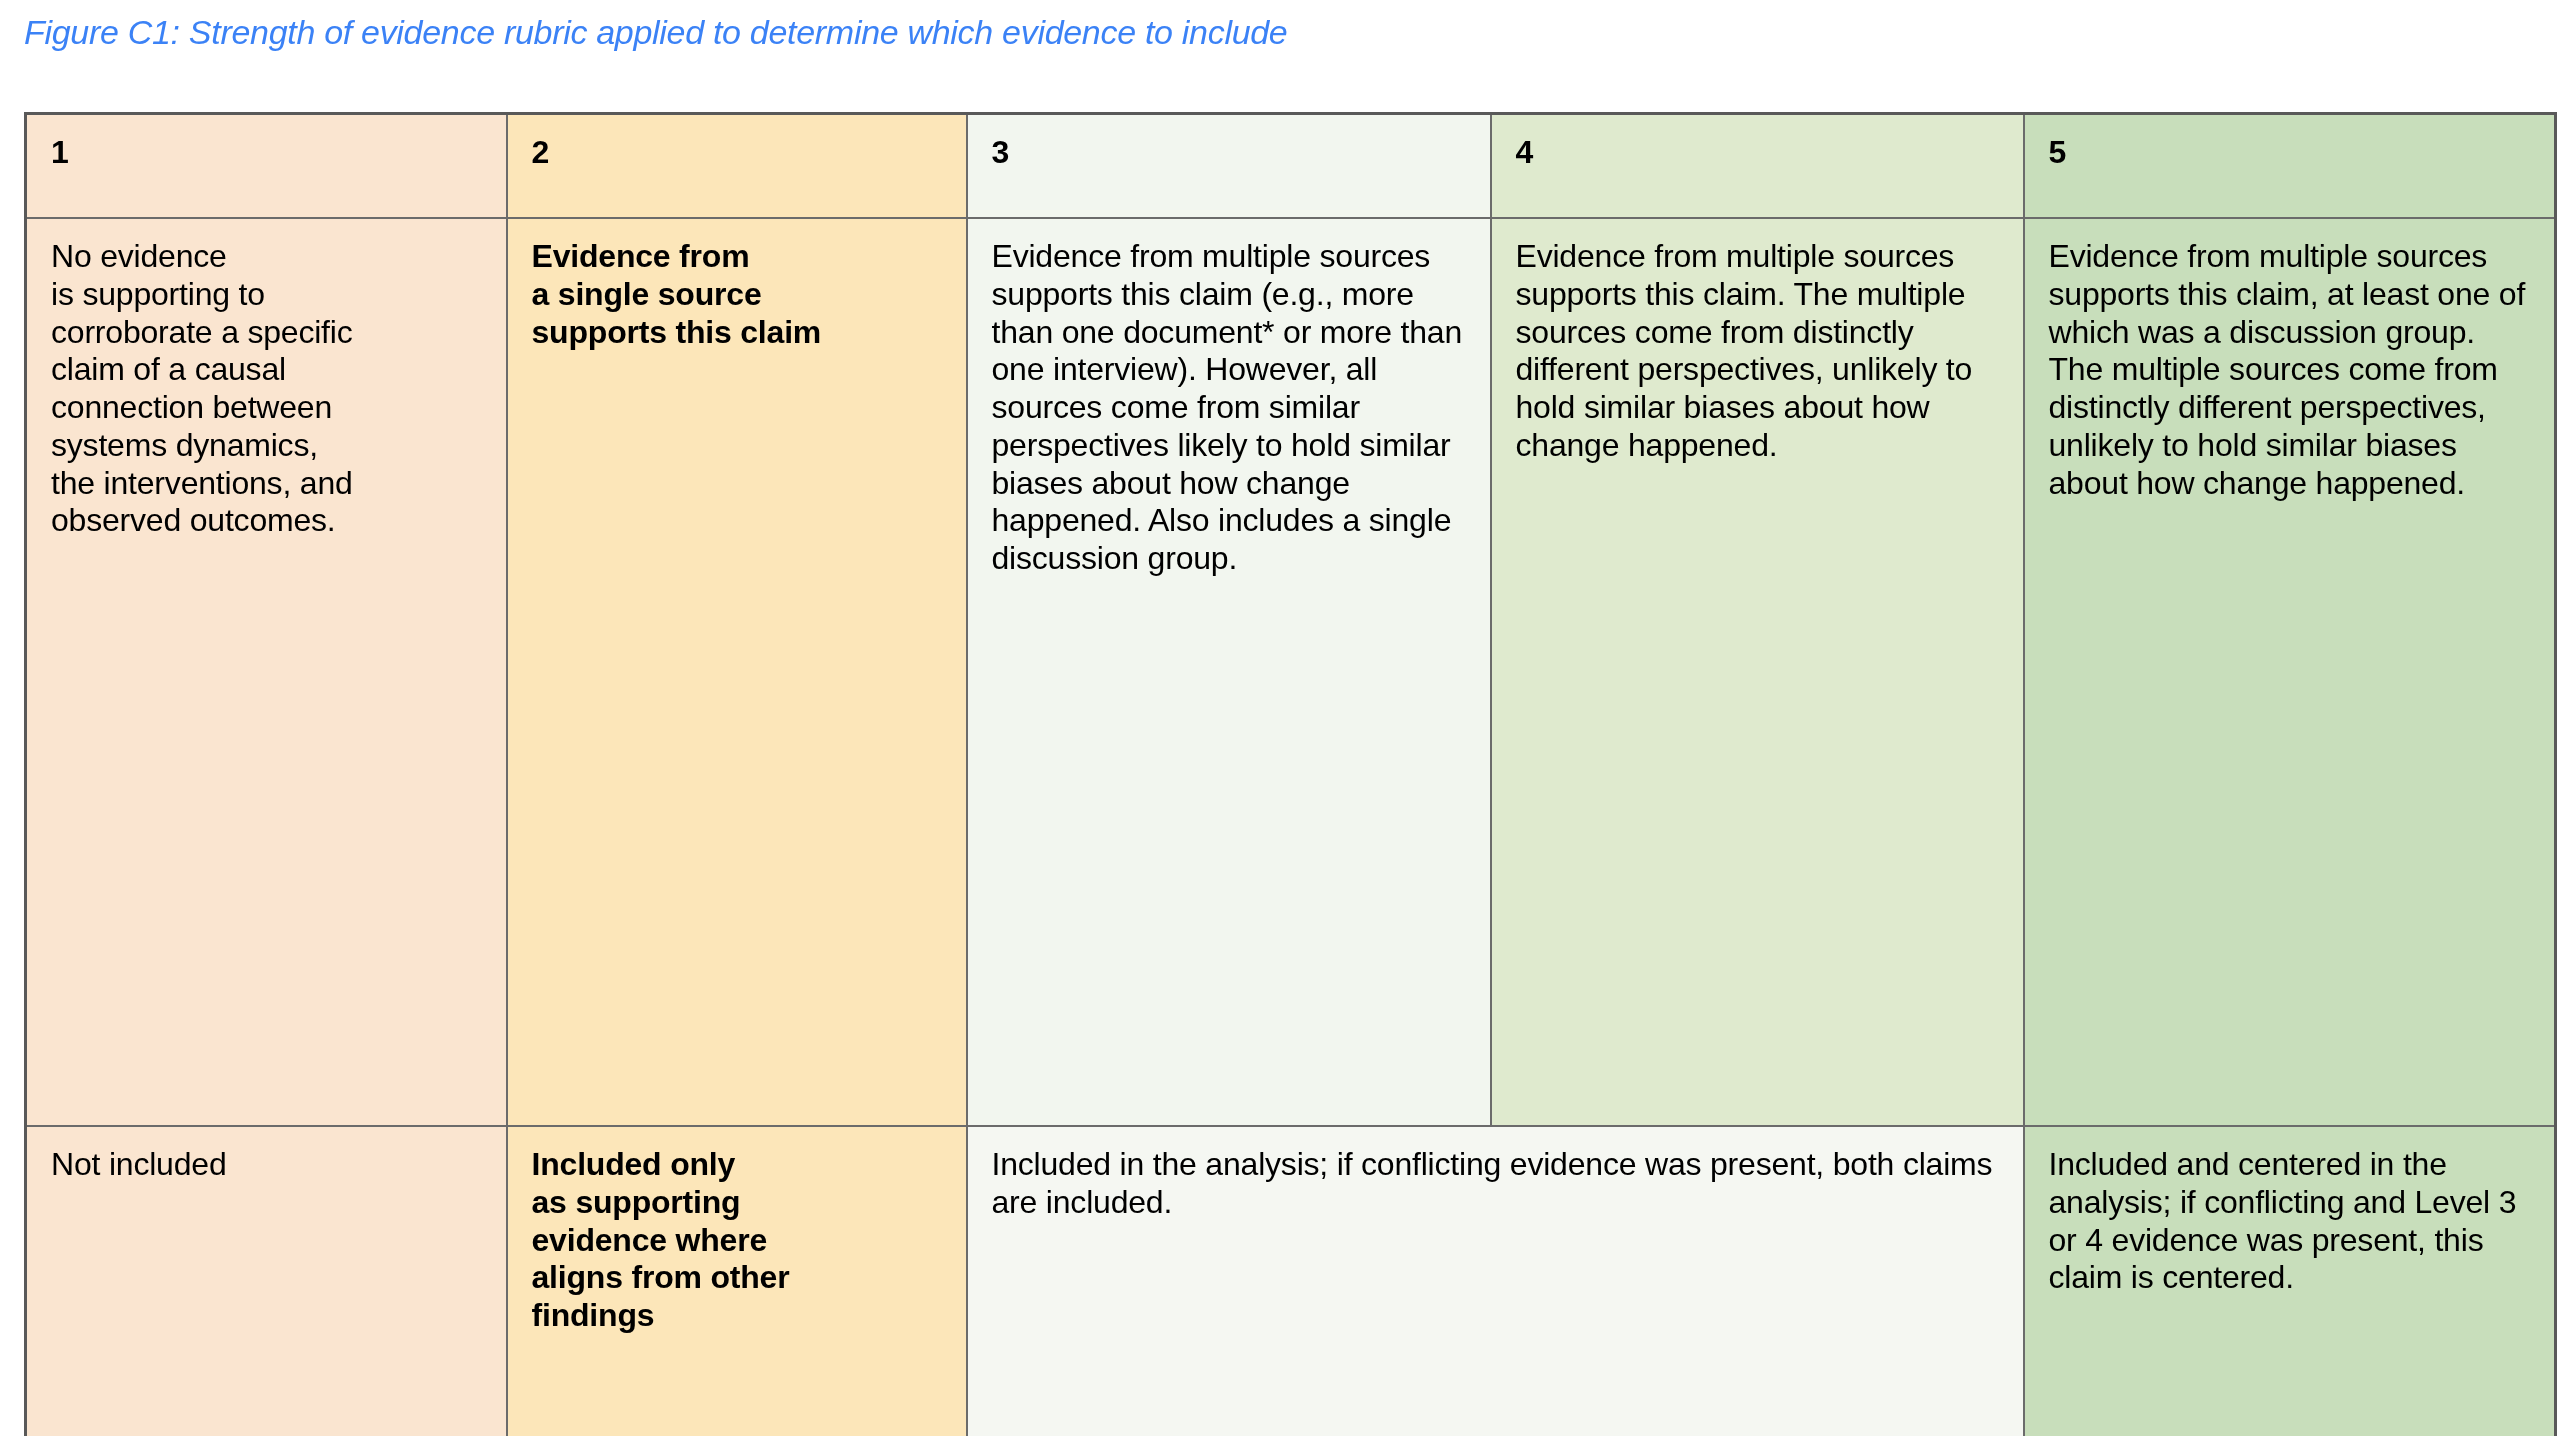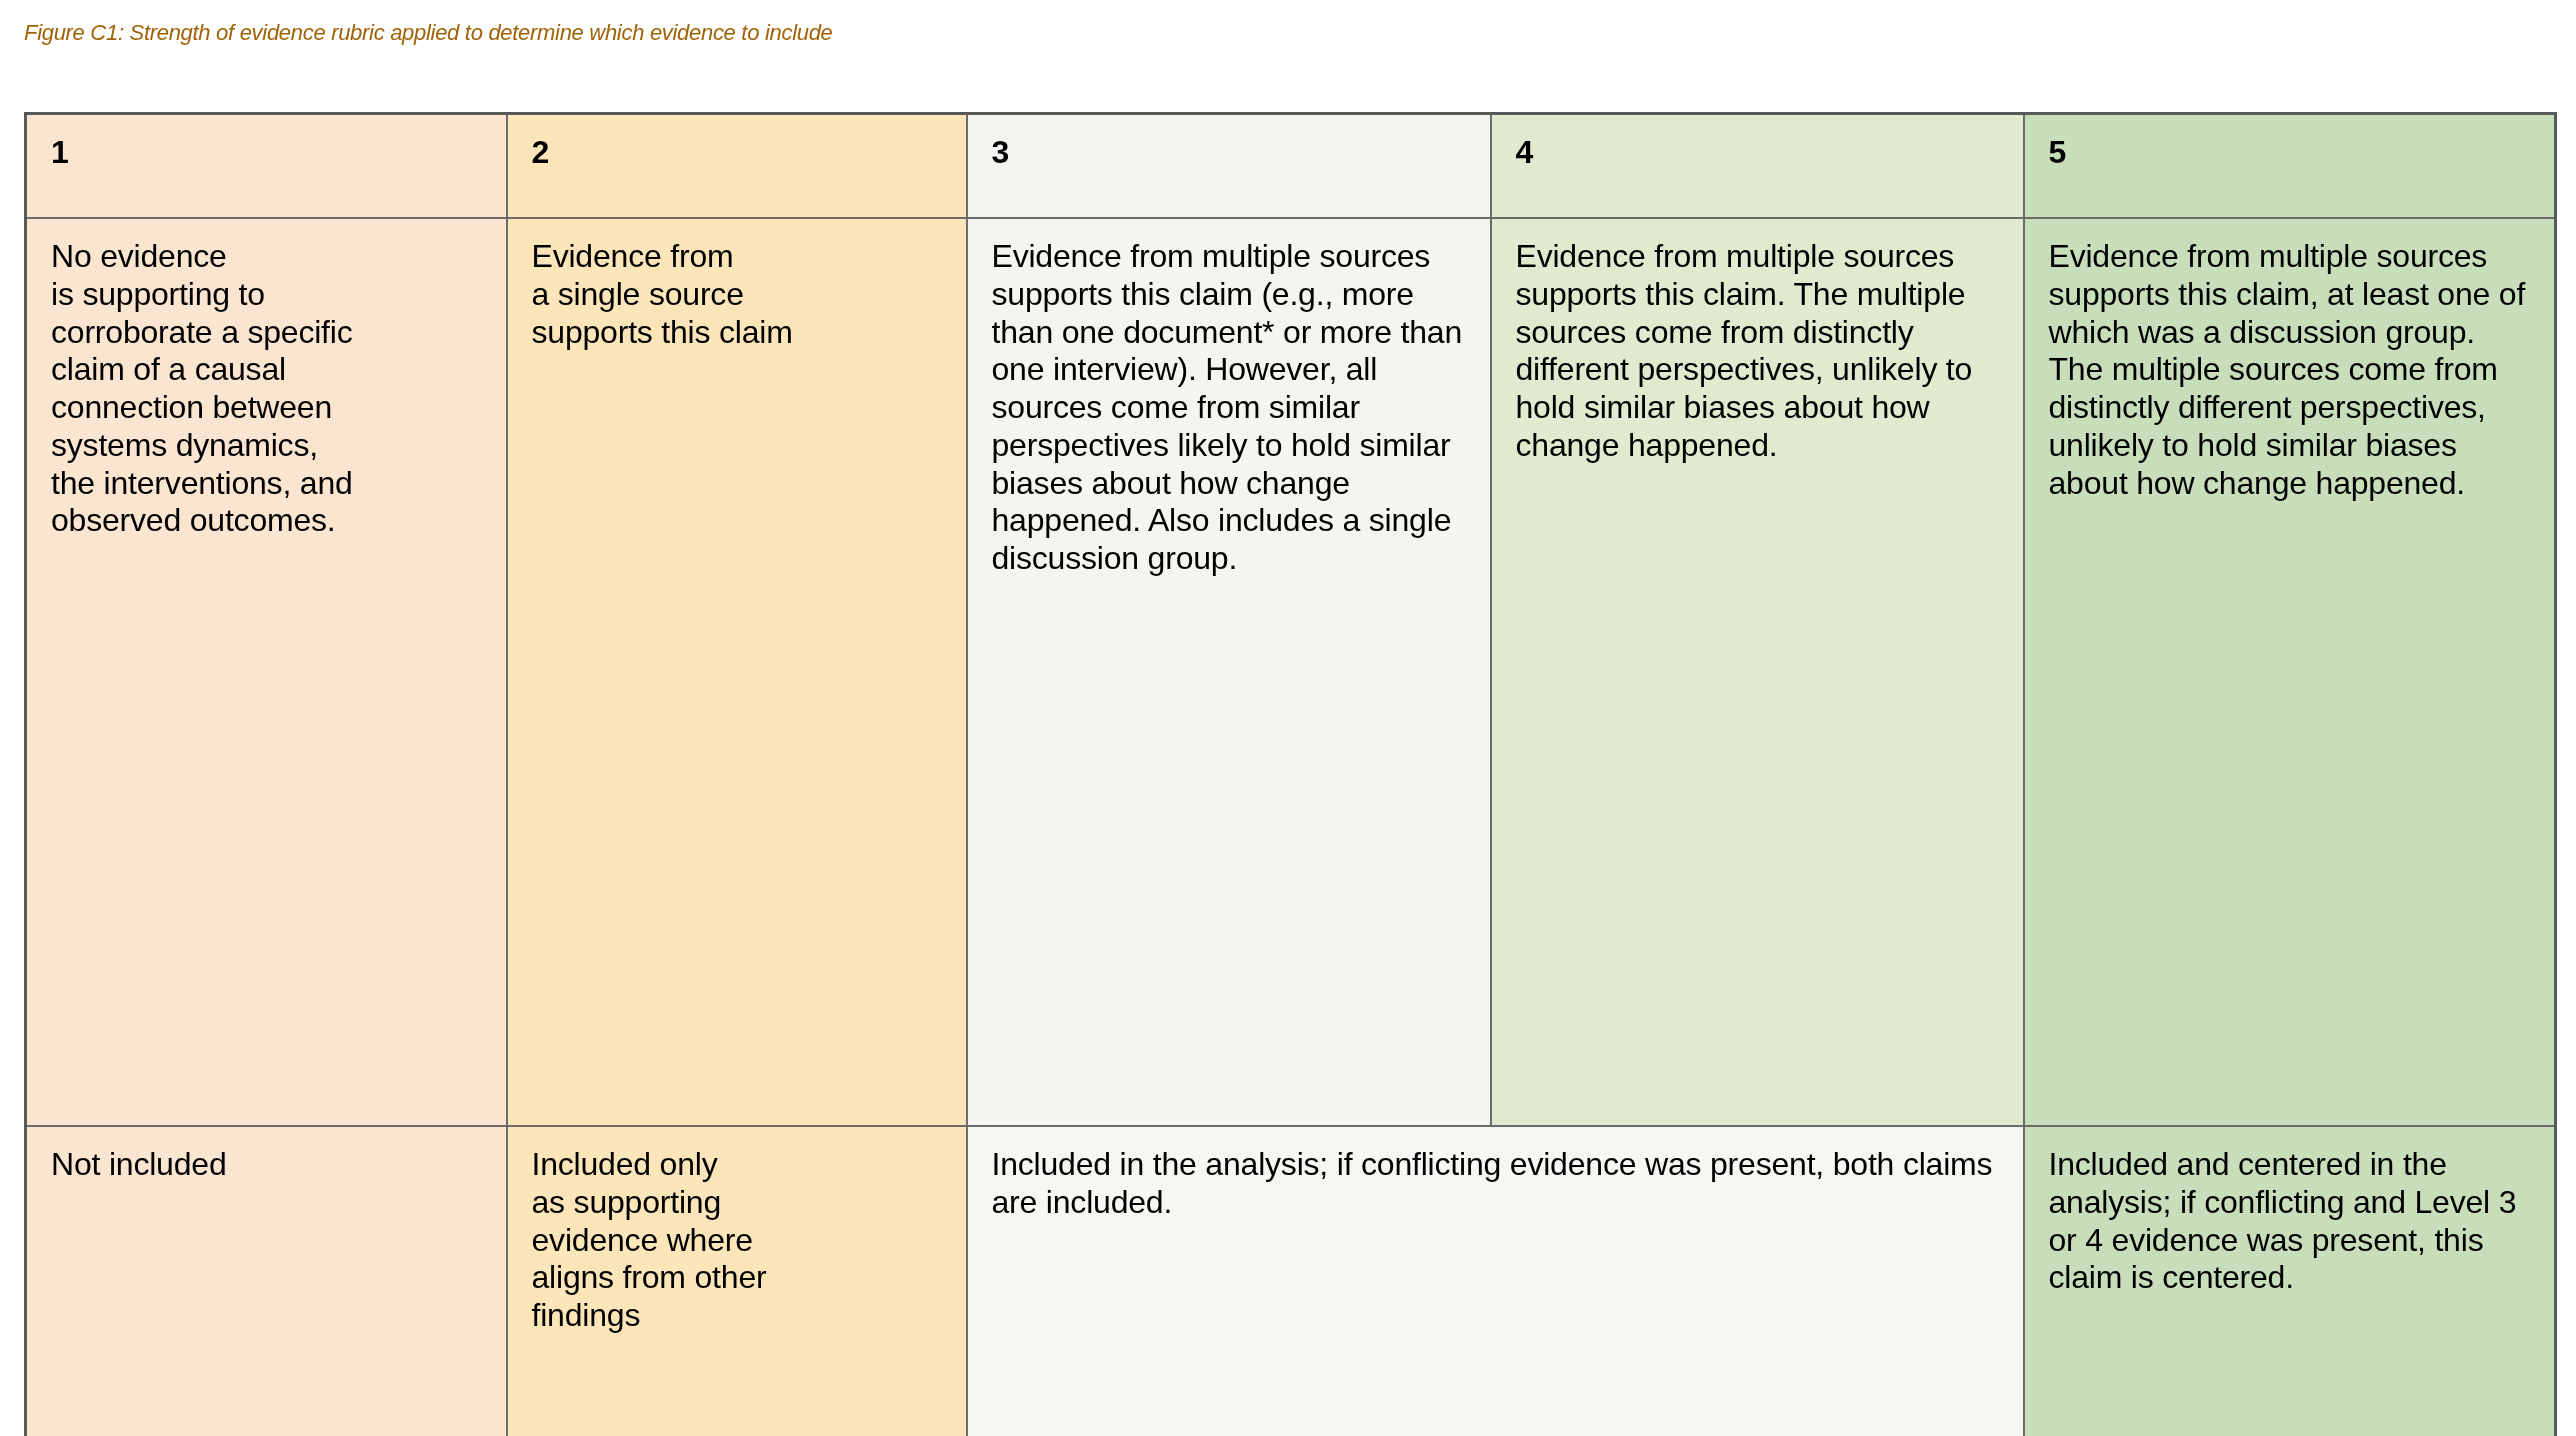--- a/index.html
+++ b/index.html
@@ -20,25 +20,25 @@
     width: 2576px;
     height: 1436px;
     box-sizing: border-box;
   }
 
   #figure-caption {
     position: absolute;
     left: 24px;
     top: 10.3px;
     font-style: italic;
-    font-size: 22px;
+    font-size: 34px;
     line-height: 45px;
     letter-spacing: -0.3px;
     white-space: nowrap;
-    color: #a16207;
+    color: #3b82f6;
   }
 
   #rubric-table {
     position: absolute;
     left: 24px;
     top: 112px;
     width: 2530px;
     border-collapse: collapse;
     table-layout: fixed;
     border: 3.4px solid #595959;
@@ -64,21 +64,21 @@
   tr.header-row td {
     height: 64px;
     font-weight: bold;
     font-size: 33px;
     padding-top: 20.6px;
     padding-bottom: 15.5px;
   }
 
   
   .bg-col1 { background: #fae5d0; }
-  .bg-col2 { background: #fce6b9; }
+  .bg-col2 { background: #fce6b9; font-weight: bold; }
   .bg-col3 { background: #f2f6ef; }
   .bg-col4 { background: #dfeace; }
   .bg-col5 { background: #c8debb; }
   .bg-merged { background: #f5f7f2; }
 
   tr.body-row td { height: 868px; }
   tr.footer-row td { height: 378px; }
 
   .cell-text { display: block; white-space: pre-line; }
 </style>

